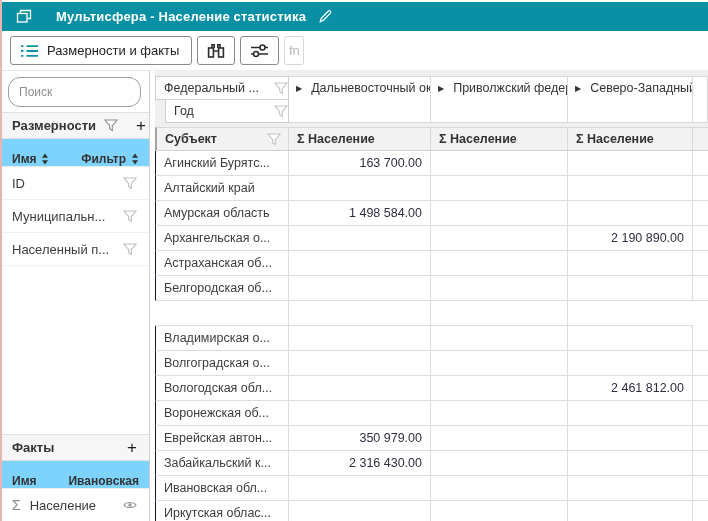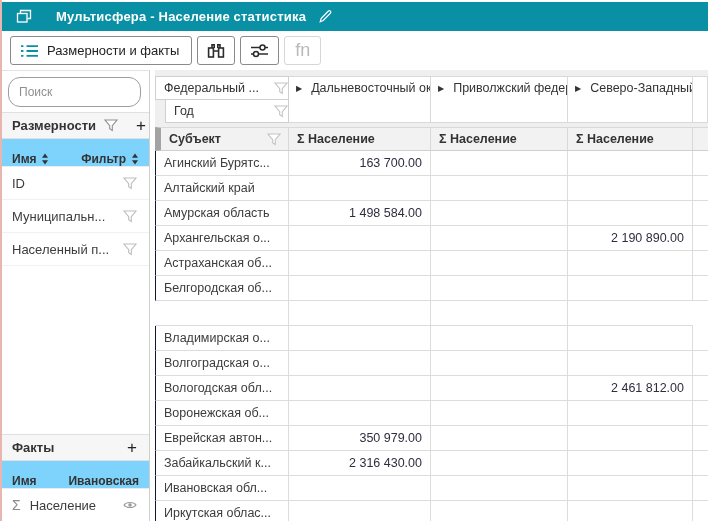--- a/index.html
+++ b/index.html
@@ -26,21 +26,21 @@
     position:absolute; left:0; top:31px; right:0; height:39px;
     background:#fff; display:flex; align-items:center; gap:5px; padding:0 8px;
   }
   .tbtn{
     height:29px; background:#fff; border:1px solid #8a8a8a; border-radius:3px;
     display:flex; align-items:center; gap:8px; padding:0 9px;
     font-size:13px; color:#222; cursor:pointer;
   }
   .tbtn.main{ padding:0 12px 0 9px; }
   .tbtn.disabled{ border-color:#d6d6d6; color:#b9b9b9; cursor:default;
-    font-size:18px; font-style:normal; width:37px; justify-content:center;}
+    font-size:13px; font-style:normal; width:20px; justify-content:center;}
 
   
   .sidebar{
     position:absolute; left:0; top:70px; width:148px; bottom:0;
     background:#fff; border-right:1px solid #cfcfcf; border-top:1px solid #e3e3e3;
     display:flex; flex-direction:column; overflow:hidden;
   }
   .search-row{ padding:6px 8px 5px 6px; }
   .search-input{
     width:100%; height:30px; border:1px solid #9d9d9d; border-radius:12px;
@@ -100,21 +100,21 @@
   .group-cell .tri{ font-size:8px; color:#333; padding-top:3px; }
   .group-cell.sliver{ padding:4px 0 0 4px; }
   .gapband{ height:4px; background:#efefef; }
   .mhead{ height:24px; }
   .mcell{
     background:#f2f2f2; border-right:1px solid #d9d9d9; border-bottom:1px solid #cfcfcf;
     border-top:1px solid #d9d9d9;
     display:flex; align-items:center; padding:0 7px 0 8px;
     font-size:12.5px; font-weight:600; color:#333; overflow:hidden; white-space:nowrap;
   }
-  .mcell.corner{ border-left:6px solid #a3a3a3; }
+  .mcell.corner{ border-left:2px solid #a3a3a3; }
   .mcell .flt{ margin-left:auto; display:flex; cursor:pointer; }
   .tbody{ background:#fff; }
   .trow.body{ height:25px; background:#fff; }
   .cell{
     border-right:1px solid #dcdcdc; border-bottom:1px solid #dcdcdc;
     display:flex; align-items:center; overflow:hidden; white-space:nowrap;
     font-size:12.5px;
   }
   .cell.name{ padding:0 6px 0 8px; color:#3c3c3c; border-left:1px solid #0f172a; }
   .cell.num{ justify-content:flex-end; padding:0 8px; color:var(--num,#2e2e40); }

